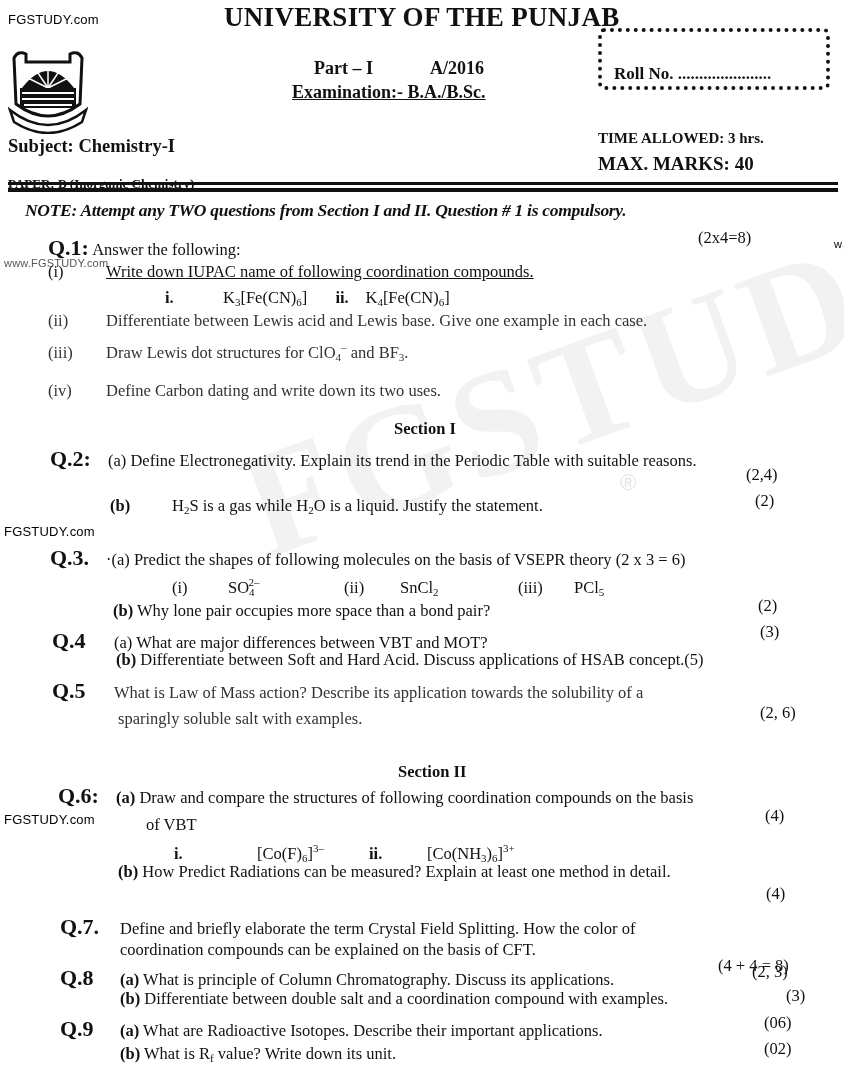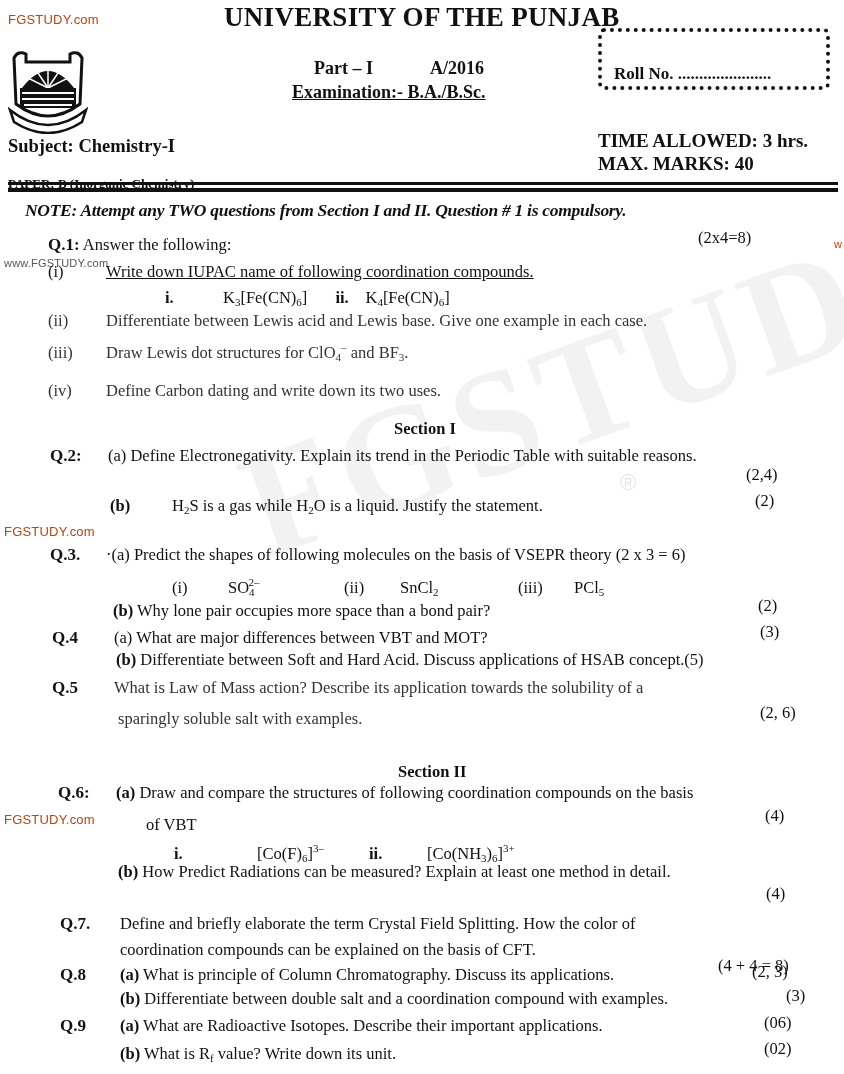--- a/index.html
+++ b/index.html
@@ -1,29 +1,29 @@
 <!DOCTYPE html>
 <html><head>
 <meta charset="utf-8">
 <style>
   html, body { margin:0; padding:0; background:#ffffff; }
   body { width:844px; height:1074px; position:relative; overflow:hidden; font-family:"Liberation Serif", "DejaVu Serif", serif; color:#111; }
   .abs { position:absolute; white-space:nowrap; }
-  .wm-site { font-family:"Liberation Sans", "DejaVu Sans", sans-serif; font-size:13px; color:#c2410c; letter-spacing:0.2px; }
+  .wm-site { font-family:"Liberation Sans", "DejaVu Sans", sans-serif; font-size:13px; color:#000000; letter-spacing:0.2px; }
   .wm-big { position:absolute; left:220px; top:430px; font-family:"Liberation Serif", serif; font-weight:bold; font-size:150px; color:rgba(0,0,0,0.05); transform:rotate(-20deg); transform-origin:left top; letter-spacing:6px; pointer-events:none; }
   .wm-reg { position:absolute; left:620px; top:470px; font-size:22px; color:rgba(0,0,0,0.12); font-family:"Liberation Sans", sans-serif; }
   .title { font-weight:bold; font-size:27px; letter-spacing:0.3px; }
   .hdr { font-weight:bold; font-size:18px; }
   .u { text-decoration:underline; }
   .rollbox { position:absolute; left:598px; top:28px; width:232px; height:62px; border:4px dotted #111; border-radius:6px; box-sizing:border-box; }
   .rollbox span { position:absolute; left:12px; top:32px; font-weight:bold; font-size:17px; }
   .divider { position:absolute; left:8px; width:830px; background:#111; }
   .note { font-weight:bold; font-style:italic; font-size:17.5px; letter-spacing:-0.3px; }
   .q { font-size:16.5px; }
-  .qn { font-weight:bold; font-size:17px; }
+  .qn { font-weight:bold; font-size:22px; }
   .b { font-weight:bold; }
   .gray { color:#333; }
   sub { font-size:11px; vertical-align:-3px; }
   sup { font-size:11px; vertical-align:7px; }
   .sect { font-weight:bold; font-size:16.5px; }
   .logo { position:absolute; left:8px; top:48px; width:80px; height:86px; }
 </style>
 </head>
 <body>
 
@@ -59,21 +59,21 @@
 <div class="abs hdr" style="left:314px; top:58px;">Part – I</div>
 <div class="abs hdr" style="left:430px; top:58px;">A/2016</div>
 <div class="abs hdr u" style="left:292px; top:82px;">Examination:- B.A./B.Sc.</div>
 
 <div class="rollbox">
   <span>Roll No. ......................</span>
 </div>
 
 <div class="abs hdr" style="left:8px; top:136px; font-size:18.5px;">Subject: Chemistry-I</div>
 <div class="abs hdr" style="left:8px; top:176px; font-size:13px;">PAPER: B (Inorganic Chemistry)</div>
-<div class="abs hdr" style="left:598px; top:130px; font-size:19px;">TIME ALLOWED: 3 hrs.</div>
+<div class="abs hdr" style="left:598px; top:130px; font-size:15px;">TIME ALLOWED: 3 hrs.</div>
 <div class="abs hdr" style="left:598px; top:153px; font-size:19px;">MAX. MARKS: 40</div>
 
 <div class="divider" style="top:182px; height:3px;"></div>
 <div class="divider" style="top:188px; height:4px;"></div>
 
 <div class="abs note" style="left:25px; top:200px;">NOTE: Attempt any TWO questions from Section I and II. Question # 1 is compulsory.</div>
 
 <div class="abs q" style="left:48px; top:235px;">
   <span class="qn">Q.1:</span>
   <span>Answer the following:</span>

